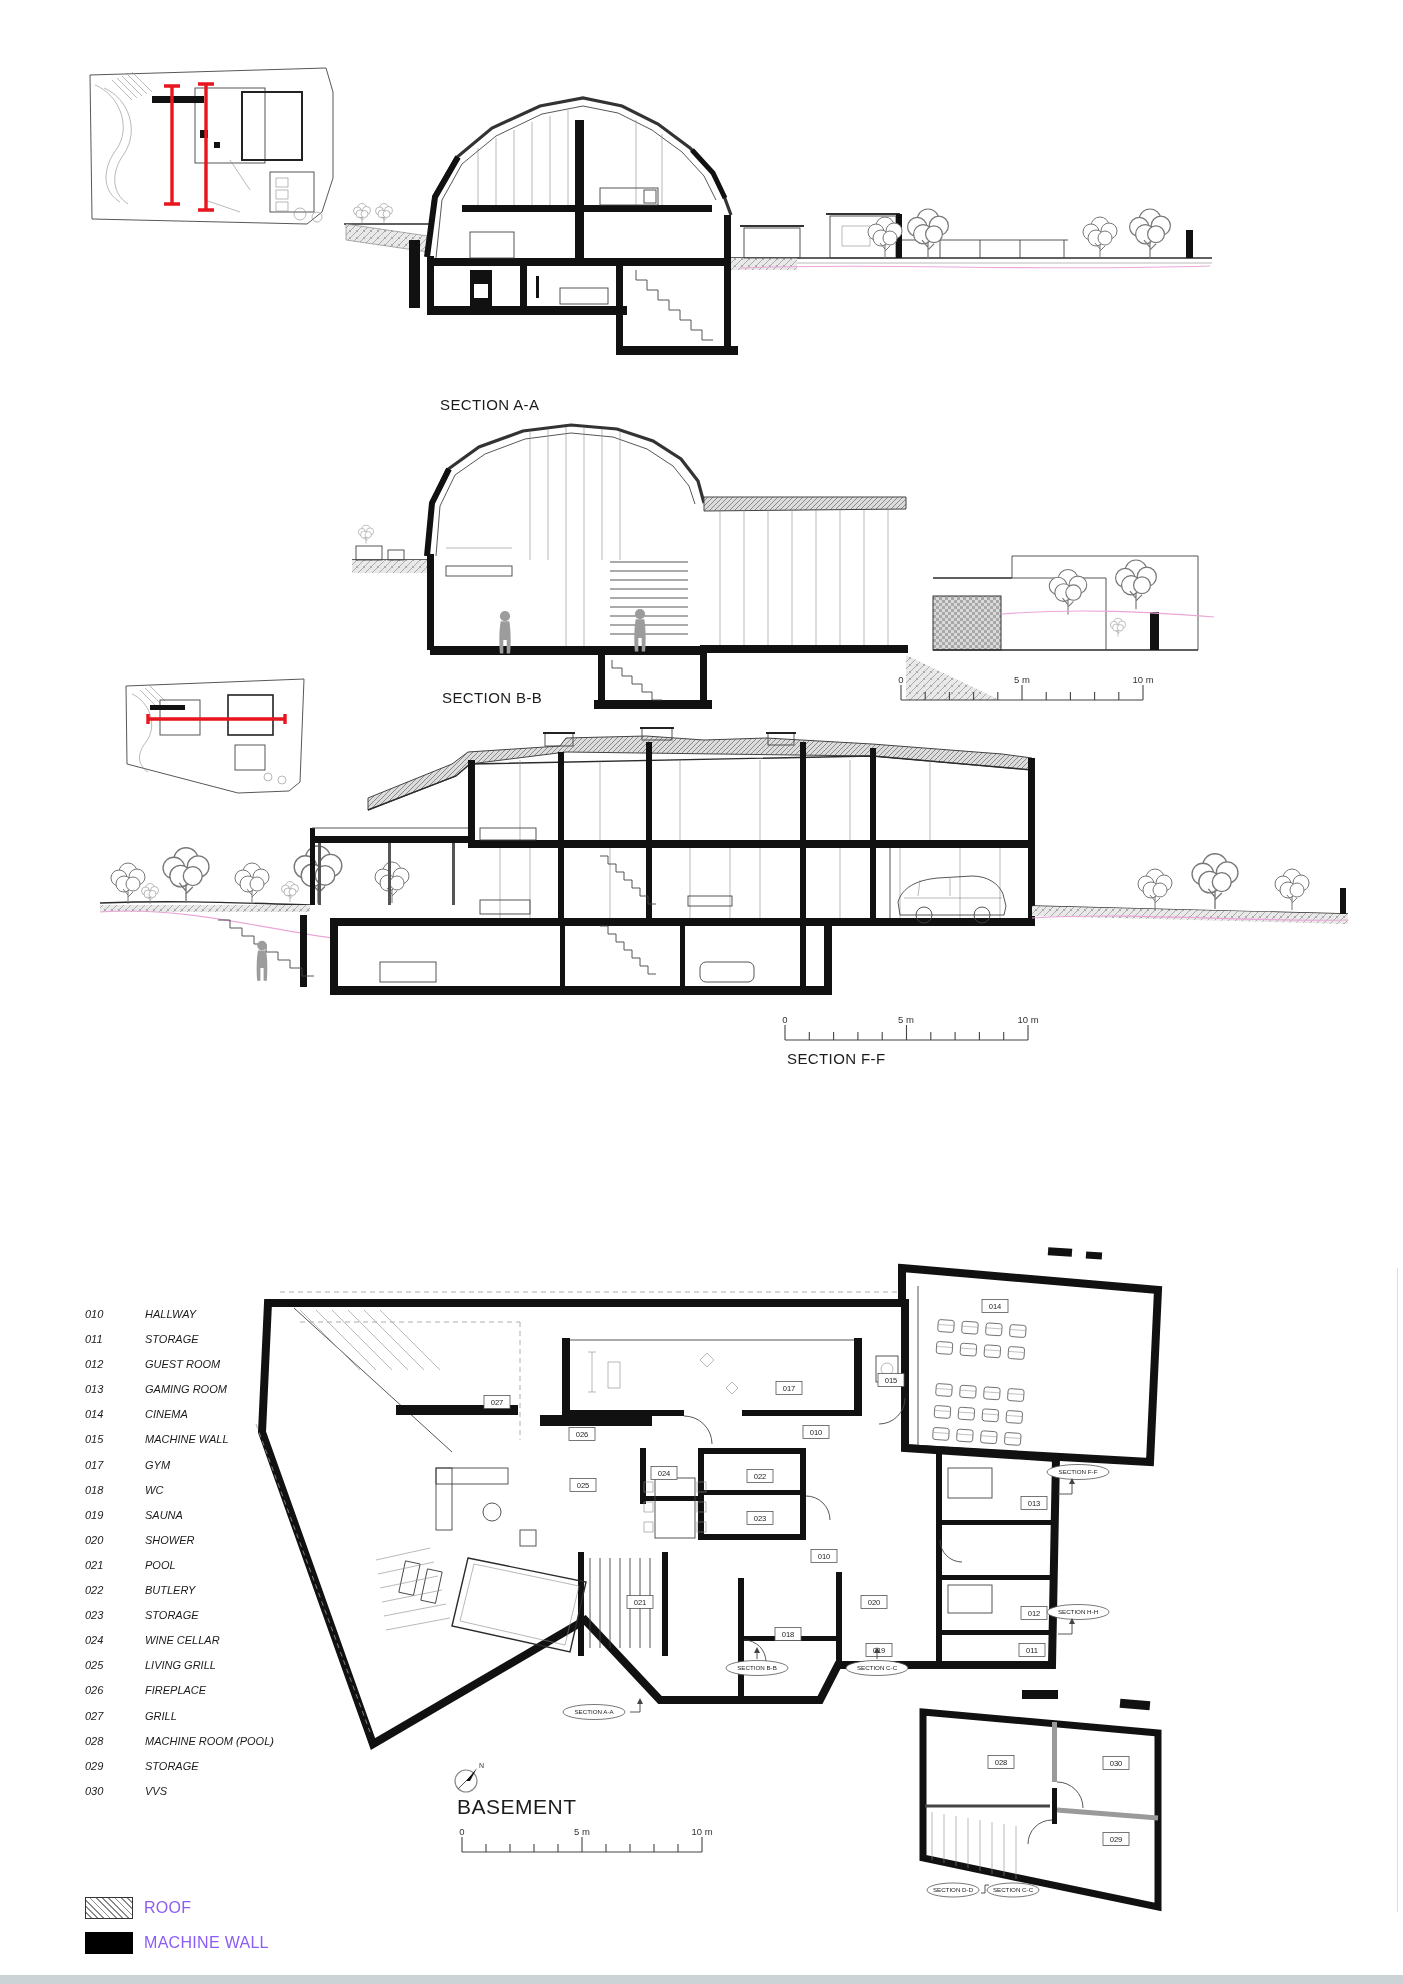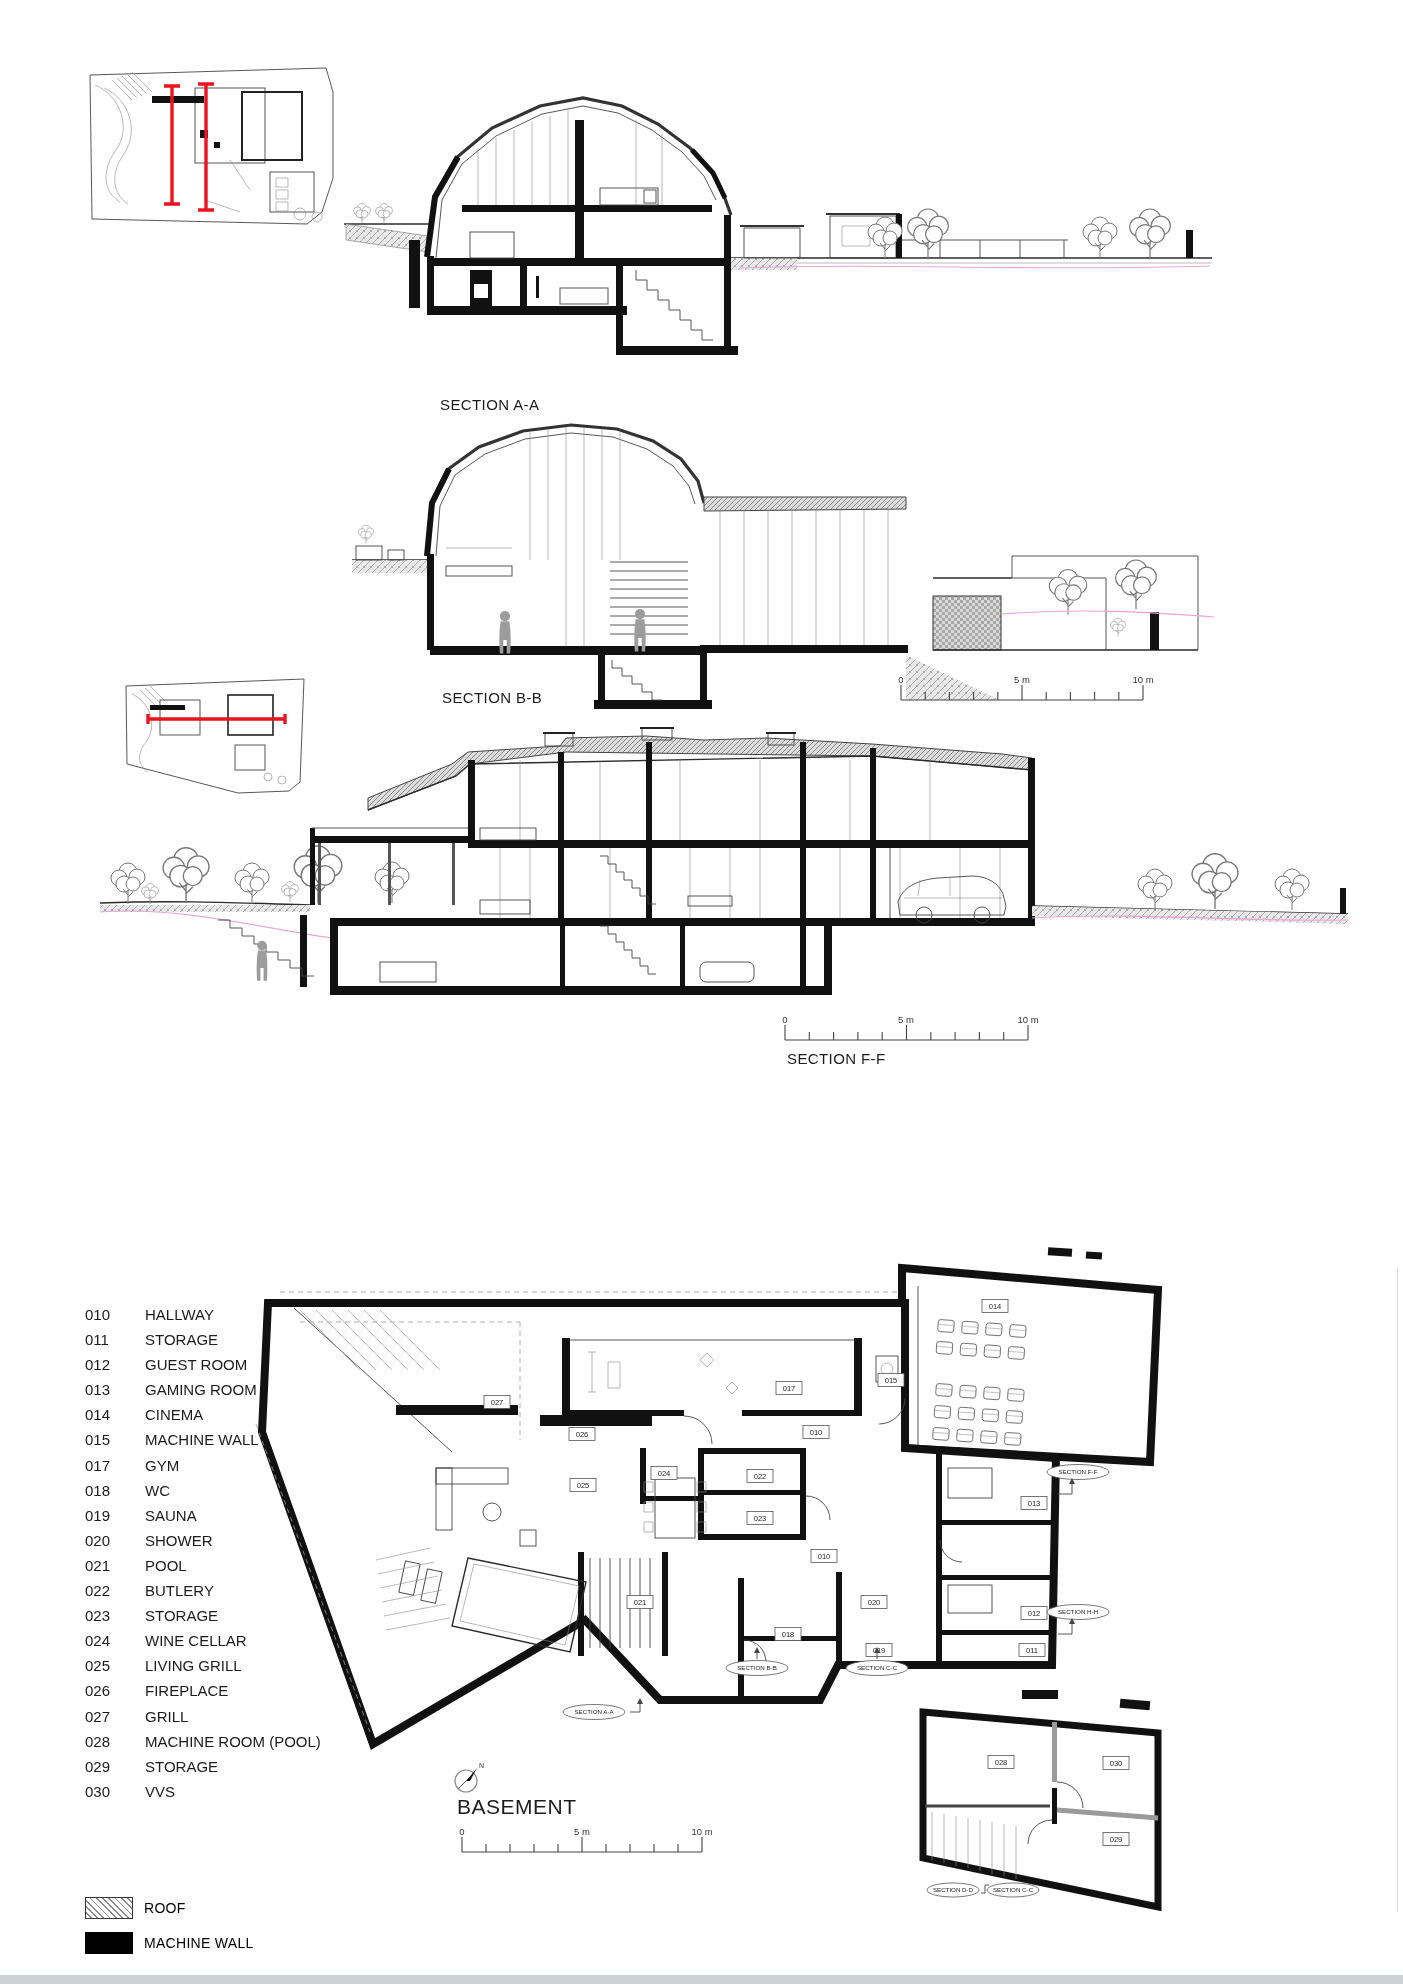--- a/index.html
+++ b/index.html
@@ -15,28 +15,28 @@
   .mk text{font-size:6.2px;}
   .thin{stroke:#444;stroke-width:.9;fill:none;}
   .thin2{stroke:#8a8a8a;stroke-width:.6;fill:none;}
   .med{stroke:#2b2b2b;stroke-width:1.4;fill:none;}
   .blk{fill:#111;stroke:none;}
   .wall{fill:#fff;stroke:#111;}
   .dash{stroke:#999;stroke-width:.8;fill:none;stroke-dasharray:5 4;}
   .pink{stroke:#eba6d8;stroke-width:1.1;fill:none;}
   .red{stroke:#e8141e;stroke-width:3.4;fill:none;}
   .legend{position:absolute;left:85px;top:1302px;}
-  .lrow{height:25.1px;line-height:25.1px;font-size:15px;color:#1b1b1b;white-space:nowrap;}
+  .lrow{height:25.1px;line-height:25.1px;font-size:11px;color:#1b1b1b;white-space:nowrap;font-style:italic;}
   .lcode{display:inline-block;width:60px;}
   .mats{position:absolute;left:85px;top:1897px;}
   .mrow{display:flex;align-items:center;margin-bottom:13px;}
   .swatch{width:48px;height:22px;margin-right:11px;border:1px solid #333;box-sizing:border-box;}
   .swatch.roof{background:repeating-linear-gradient(45deg,#fff 0px,#fff 3.2px,#8a8a8a 3.2px,#8a8a8a 4.4px);}
   .swatch.conc{background:#000;border-color:#000;}
-  .mlabel{font-size:14px;color:#000000;letter-spacing:.3px;}
+  .mlabel{font-size:16px;color:#8b5cf6;letter-spacing:.3px;}
   .footer{position:absolute;left:0;top:1975px;width:1403px;height:9px;background:#ccd3d7;}
 </style>
 </head>
 <body>
 
 
 
 <svg width="1403" height="1984" viewBox="0 0 1403 1984" xmlns="http://www.w3.org/2000/svg">
   <defs>
     <pattern id="earth" width="7" height="7" patternUnits="userSpaceOnUse">

